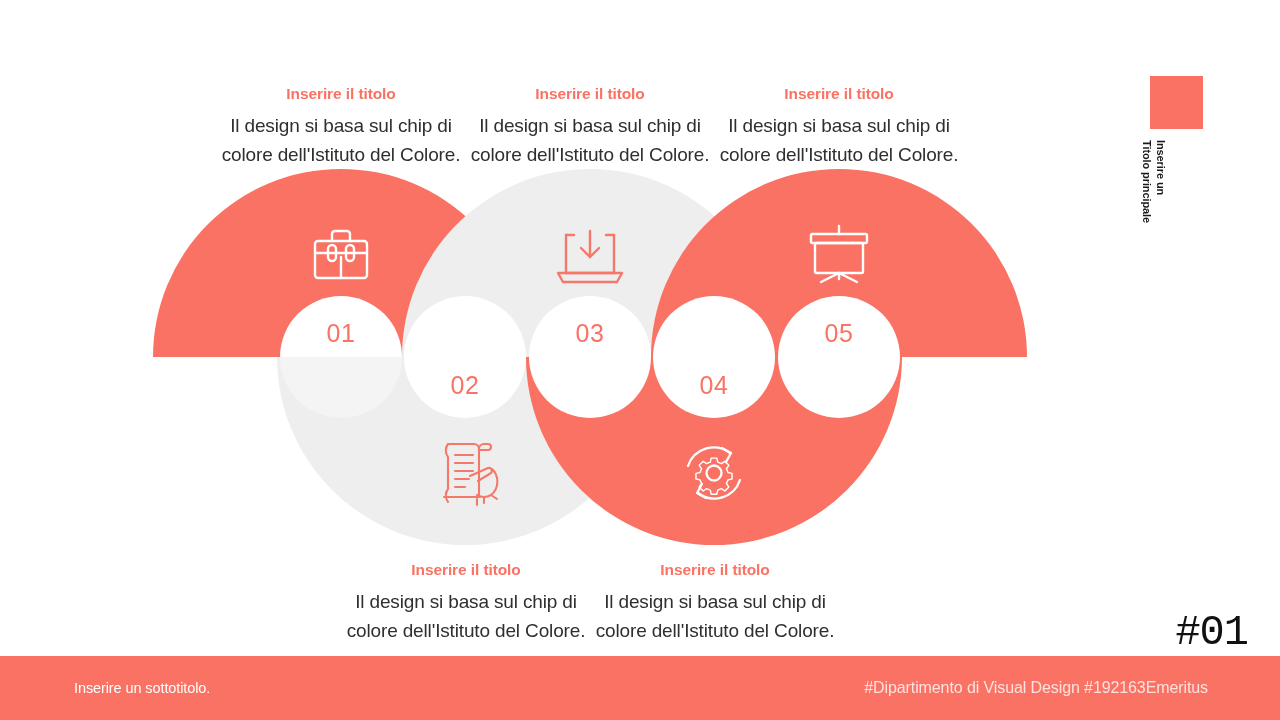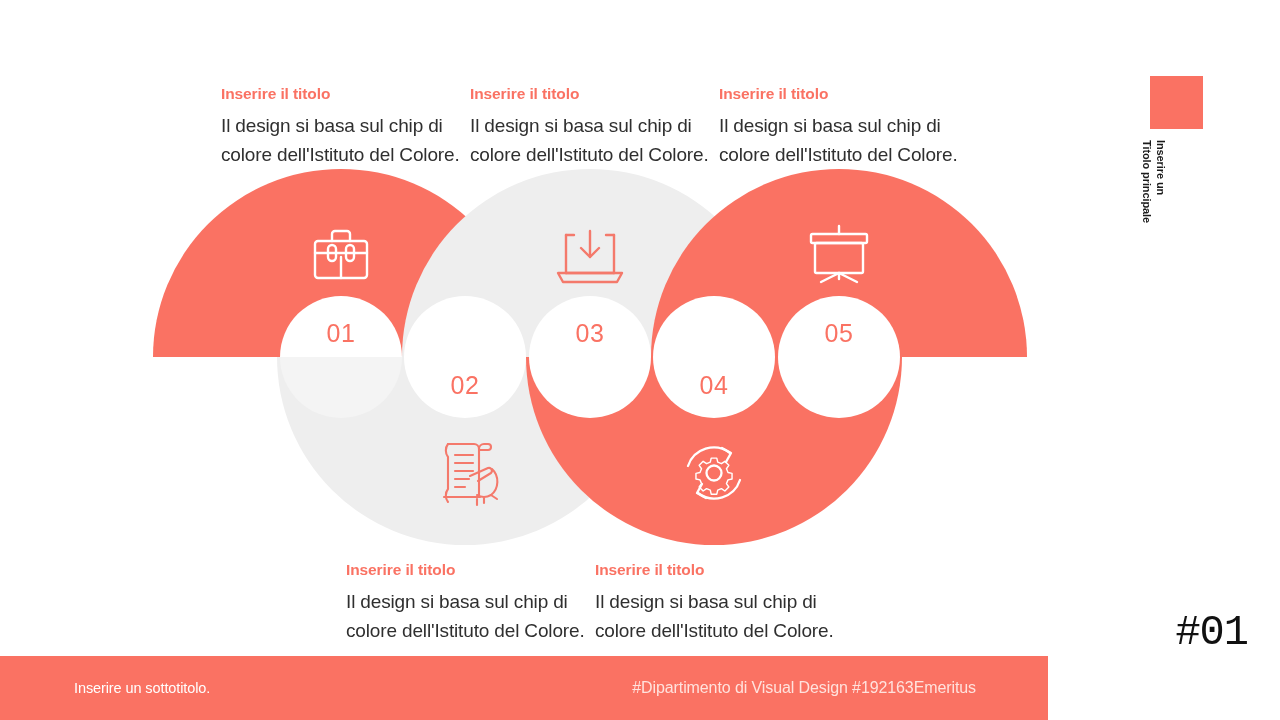--- a/index.html
+++ b/index.html
@@ -28,20 +28,21 @@
     left: 0;
     top: 0;
     width: 1280px;
     height: 720px;
   }
 
   
   .callout {
     position: absolute;
     width: 240px;
+    text-align: center;
   }
   .callout .c-title {
     font-size: 15.5px;
     font-weight: bold;
     color: #fa7263;
     letter-spacing: -0.1px;
     margin: 0 0 8px 0;
     line-height: 1.15;
   }
   .callout .c-body {
@@ -95,21 +96,21 @@
     letter-spacing: -1px;
     line-height: 1;
     font-family: Liberation Mono, monospace;
   }
 
   
   #footer-bar {
     position: absolute;
     left: 0;
     bottom: 0;
-    width: 1048px;
+    width: 1280px;
     height: 64px;
     background: #fa7263;
   }
   #footer-subtitle {
     position: absolute;
     left: 74px;
     top: 50%;
     transform: translateY(-50%);
     font-size: 14.5px;
     color: #ffffff;

